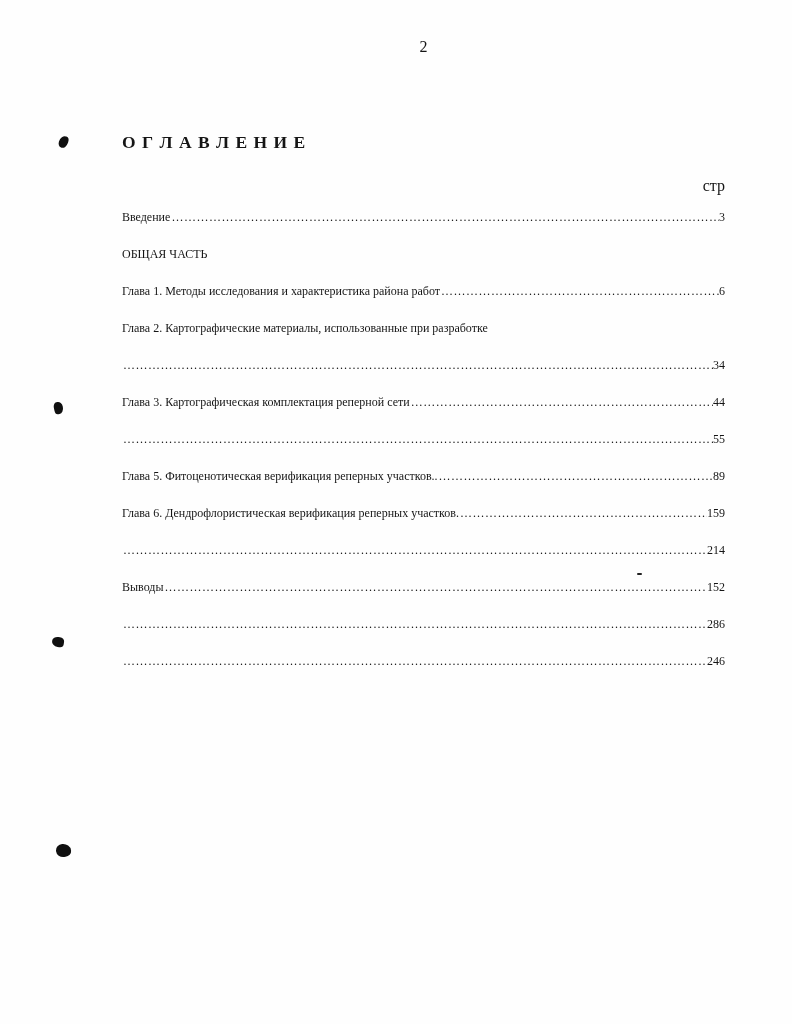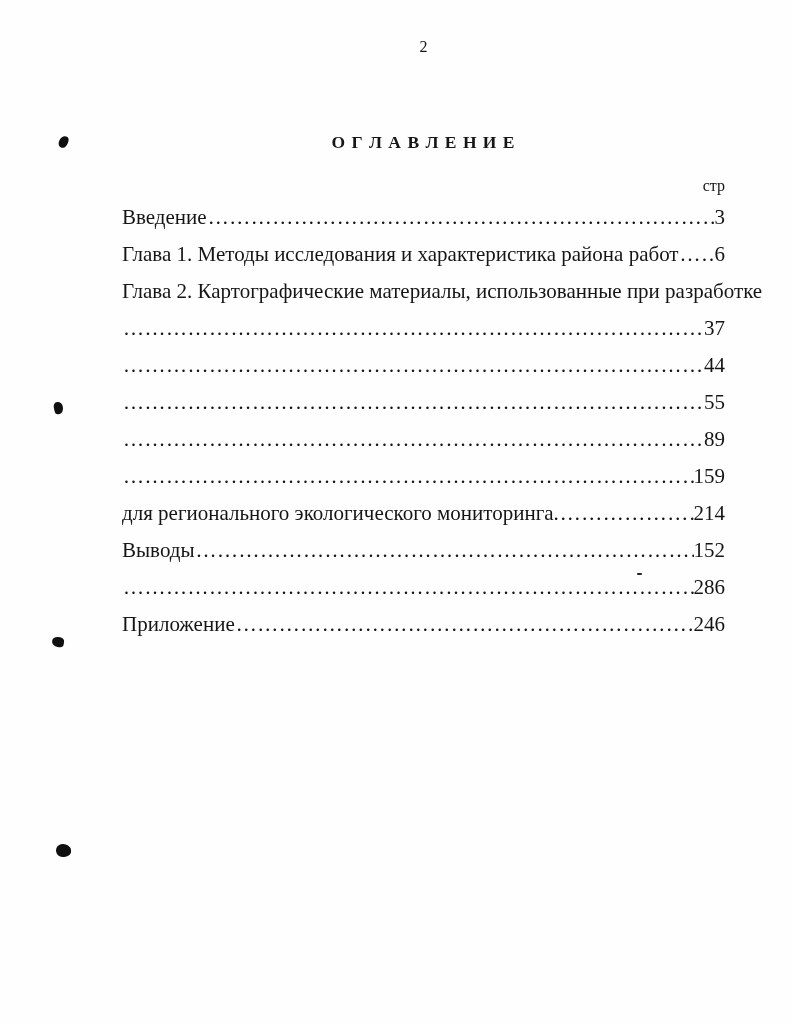--- a/index.html
+++ b/index.html
@@ -24,40 +24,39 @@
     position: absolute;
     left: 122px;
     width: 603px;
     top: 38px;
   }
   .page-number {
     text-align: center;
     font-size: 16px;
   }
   .doc-title {
-    text-align: center;
     font-weight: bold;
     font-size: 17.5px;
     margin-top: 76px;
     letter-spacing: 1px;
   }
   .str-label {
     text-align: right;
     font-size: 16px;
     margin-top: 24px;
   }
   .toc {
     margin-top: 4px;
   }
   .row {
     display: flex;
     align-items: baseline;
     line-height: 37px;
     height: 37px;
-    font-size: 21px;
+    font-size: 12px;
     white-space: nowrap;
   }
   .label {
     white-space: nowrap;
     flex: 0 0 auto;
   }
   .leader {
     flex: 1 1 auto;
     overflow: hidden;
     white-space: nowrap;
@@ -105,76 +104,80 @@
     <div class="str-label">стр</div>
 
     <div class="toc">
 
       <div class="row">
         <span class="label">Введение </span>
         <span class="leader">……………………………………………………………………………………………………………………………………………………</span>
         <span class="pageno">3</span>
       </div>
 
+      <div class="row">
+        <span class="label">ОБЩАЯ ЧАСТЬ</span>
+      </div>
 
       <div class="row">
         <span class="label">Глава 1. Методы исследования и характеристика района работ</span>
         <span class="leader">……………………………………………………………………………………………………………………………………………………</span>
         <span class="pageno">6</span>
       </div>
 
       <div class="row">
         <span class="label">Глава 2. Картографические материалы, использованные при разработке</span>
       </div>
 
       <div class="row">
         <span class="leader">……………………………………………………………………………………………………………………………………………………</span>
-        <span class="pageno">37</span>
+        <span class="pageno">34</span>
       </div>
 
 
       <div class="row">
+        <span class="label">Глава 3. Картографическая комплектация реперной сети</span>
         <span class="leader">……………………………………………………………………………………………………………………………………………………</span>
         <span class="pageno">44</span>
       </div>
 
       <div class="row">
         <span class="leader">……………………………………………………………………………………………………………………………………………………</span>
         <span class="pageno">55</span>
       </div>
 
       <div class="row">
+        <span class="label">Глава 5. Фитоценотическая верификация реперных участков..</span>
         <span class="leader">……………………………………………………………………………………………………………………………………………………</span>
         <span class="pageno">89</span>
       </div>
 
       <div class="row">
+        <span class="label">Глава 6. Дендрофлористическая верификация реперных участков.</span>
         <span class="leader">……………………………………………………………………………………………………………………………………………………</span>
         <span class="pageno">159</span>
       </div>
 
 
       <div class="row">
-        <span class="label">для регионального экологического мониторинга.</span>
         <span class="leader">……………………………………………………………………………………………………………………………………………………</span>
         <span class="pageno">214</span>
       </div>
 
       <div class="row">
         <span class="label">Выводы</span>
         <span class="leader">……………………………………………………………………………………………………………………………………………………</span>
         <span class="pageno">152</span>
       </div>
 
       <div class="row">
         <span class="leader">……………………………………………………………………………………………………………………………………………………</span>
         <span class="pageno">286</span>
       </div>
 
       <div class="row">
-        <span class="label">Приложение</span>
         <span class="leader">……………………………………………………………………………………………………………………………………………………</span>
         <span class="pageno">246</span>
       </div>
 
     </div>
   </div>
 </div>
 
 </body></html>

